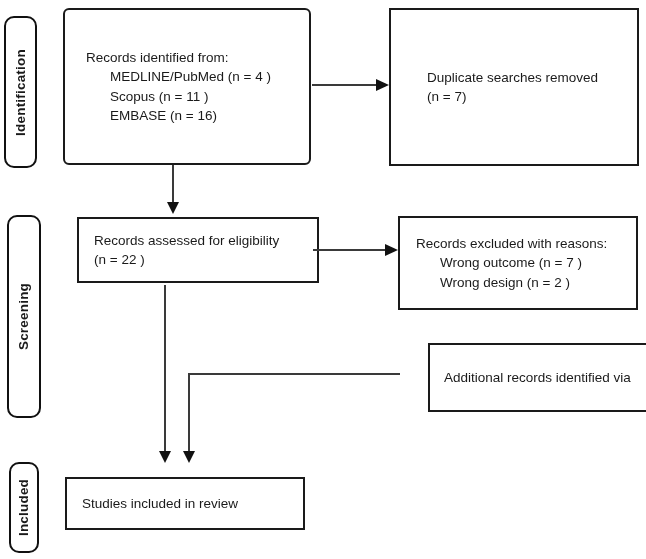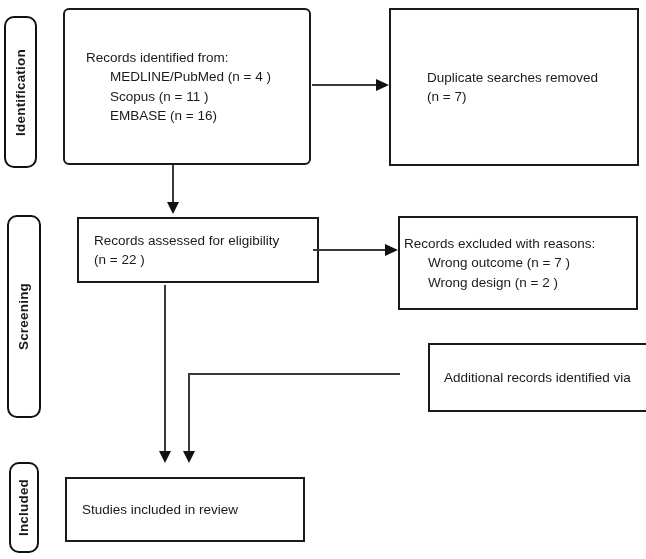--- a/index.html
+++ b/index.html
@@ -27,23 +27,23 @@
     justify-content: center;
     font-size: 13.5px;
     line-height: 19.5px;
   }
   .bx .line { white-space: nowrap; }
   .bx .indent { padding-left: 24px; }
 
   #box-identified { left: 63px;  top: 8px;   width: 248px; height: 157px; padding-left: 21px; border-radius: 6px; }
   #box-duplicates { left: 389px; top: 8px;   width: 250px; height: 158px; padding-left: 36px; }
   #box-assessed   { left: 70px;  top: 217px; width: 242px; height: 66px;  padding-left: 15px; margin-left: 7px; }
-  #box-excluded   { left: 398px; top: 216px; width: 240px; height: 94px;  padding-left: 4px; }
+  #box-excluded   { left: 398px; top: 216px; width: 240px; height: 94px;  padding-left: 16px; }
   #box-additional { left: 400px; top: 343px; width: 240px; height: 69px;  padding-left: 14px; margin-left: 28px; }
-  #box-included   { left: 65px;  top: 477px; width: 240px; height: 65px;  padding-left: 15px; }
+  #box-included   { left: 65px;  top: 477px; width: 240px; height: 53px;  padding-left: 15px; }
 
   
   .stage {
     position: absolute;
     box-sizing: border-box;
     border: 2.5px solid #111111;
     border-radius: 10px;
     background: #ffffff;
     display: flex;
     align-items: center;

